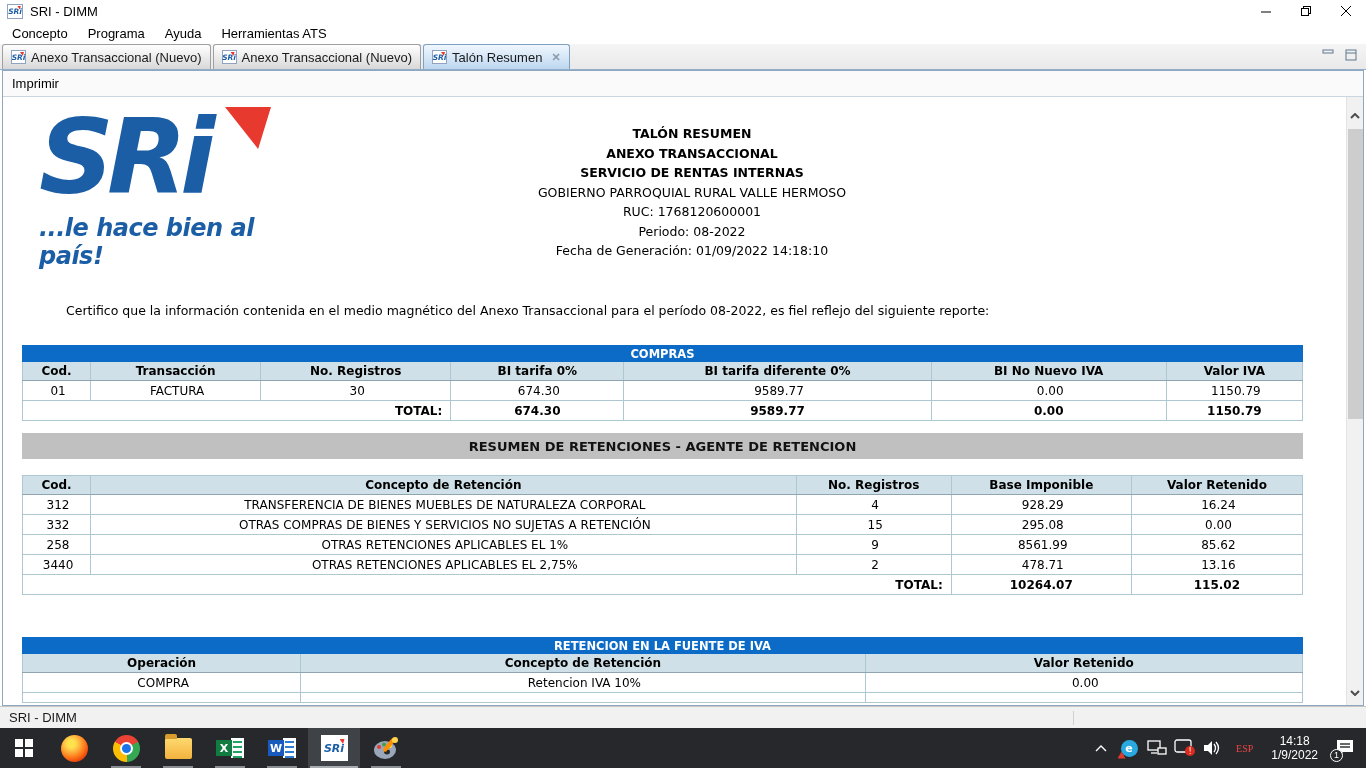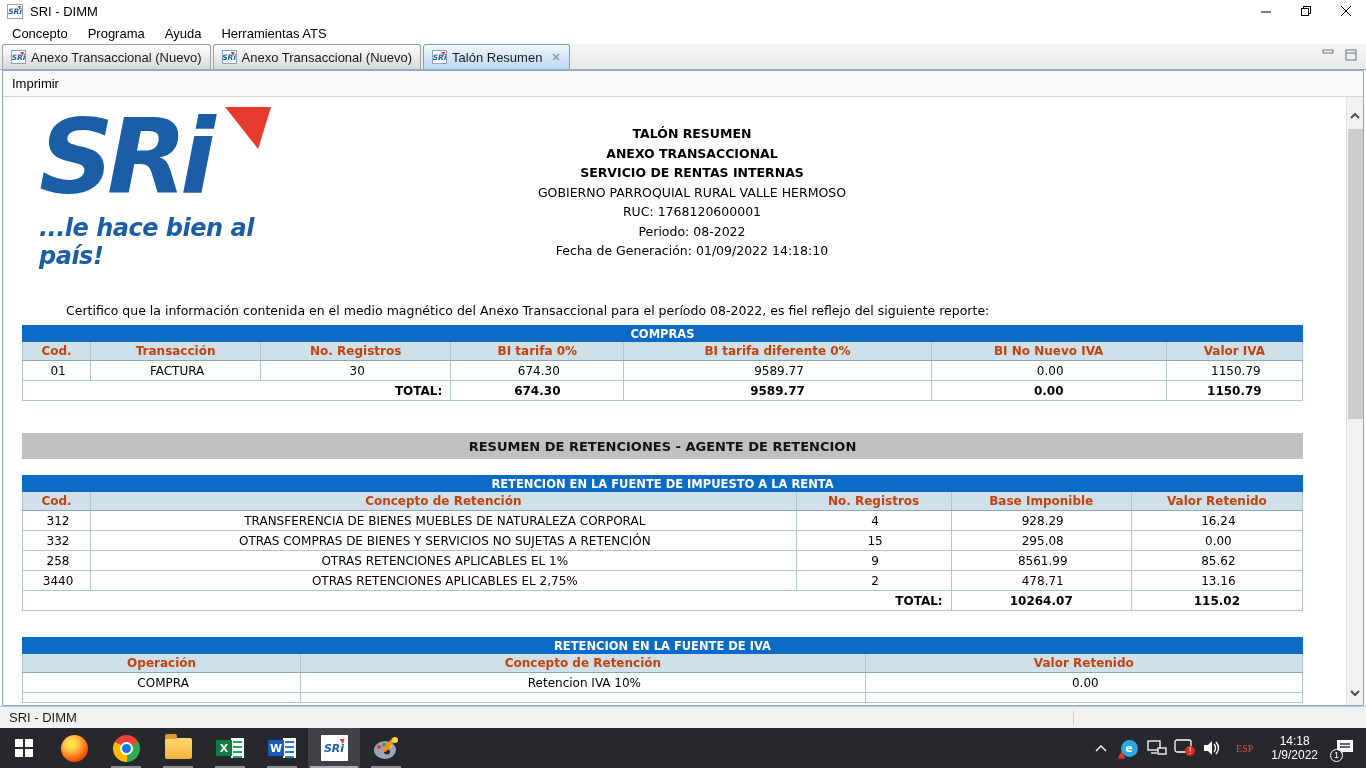--- a/index.html
+++ b/index.html
@@ -69,26 +69,26 @@
 
   .certification { position:absolute; left:19px; top:206px; font-size:12.5px;margin-left:44px; }
 
   table.rpt { position:absolute; left:19px; border-collapse:collapse; table-layout:fixed;
               width:1281px; font-family:"DejaVu Sans", sans-serif; }
   table.rpt th, table.rpt td { border:1px solid #aec8d2; text-align:center; font-size:12px;
               padding:0 4px; overflow:hidden; white-space:nowrap; }
   table.rpt { border:1px solid #7d8d99; }
   .tbl-title { background:#0d6bc8 !important; color:#fff !important; font-weight:bold;
                font-size:11.5px !important; height:16px; border:1px solid #0d6bc8 !important; }
-  tr.head-row th { background:#cfe0e8; color:#c2410c; font-weight:bold; height:19px;
+  tr.head-row th { background:#cfe0e8; color:#000000; font-weight:bold; height:19px;
                    border-bottom:1px solid #8fa5b0; }
   tr.data-row td { height:20px; background:#fff;padding-left:7px; }
   tr.total-row td { height:20px; font-weight:bold; border-top:1px solid #7d8d99; background:#fff; }
   td.total-label { text-align:right !important; padding-right:8px !important; }
-  .t-compras { top:228px; }
+  .t-compras { top:248px; }
   .band { position:absolute; left:19px; top:336px; width:1281px; height:26px; background:#c0c0c0;
           display:flex; align-items:center; justify-content:center; font-weight:bold;
           font-size:13px; color:#111; }
   .t-renta { top:378px; }
   .t-iva { top:540px; }
   tr.sliver td { height:10px; background:#fff; }
 
   
   .statusbar { position:absolute; left:0; top:706px; width:1366px; height:22px; background:#f1f1f1;
                border-top:1px solid #c6c6c6; display:flex; align-items:center; font-size:13px;
@@ -279,23 +279,20 @@
 
       <table class="rpt t-renta">
         <colgroup>
             <col style="width:68px">
             <col style="width:705px">
             <col style="width:155px">
             <col style="width:180px">
             <col style="width:171px">
           </colgroup>
         <tbody>
-            <tr>
-              <th class="tbl-title" colspan="5">RETENCION EN LA FUENTE DE IMPUESTO A LA RENTA</th>
-            </tr>
         <tr class="head-row">
           <th>Cod.</th>
           <th>Concepto de Retención</th>
           <th>No. Registros</th>
           <th>Base Imponible</th>
           <th>Valor Retenido</th>
         </tr>
         <tr class="data-row">
           <td>312</td>
           <td>TRANSFERENCIA DE BIENES MUEBLES DE NATURALEZA CORPORAL</td>

